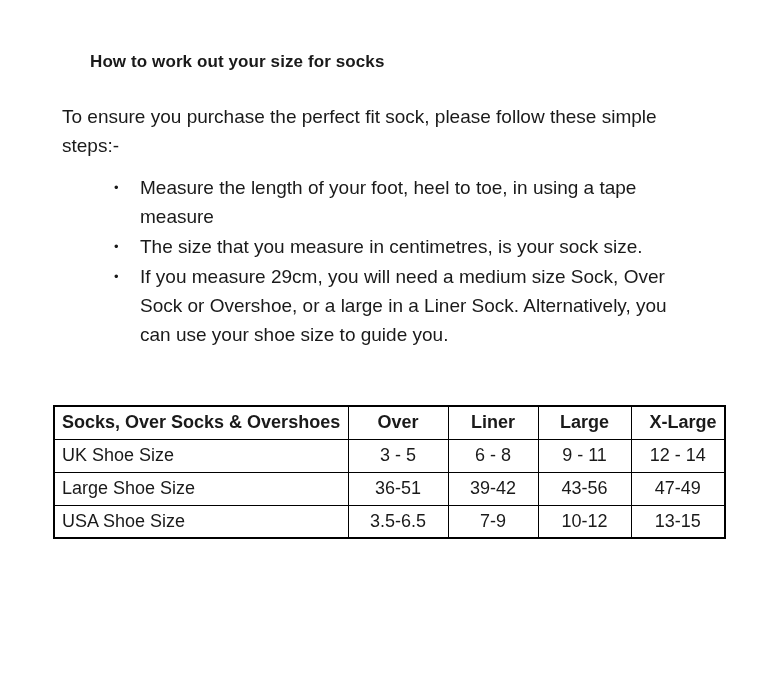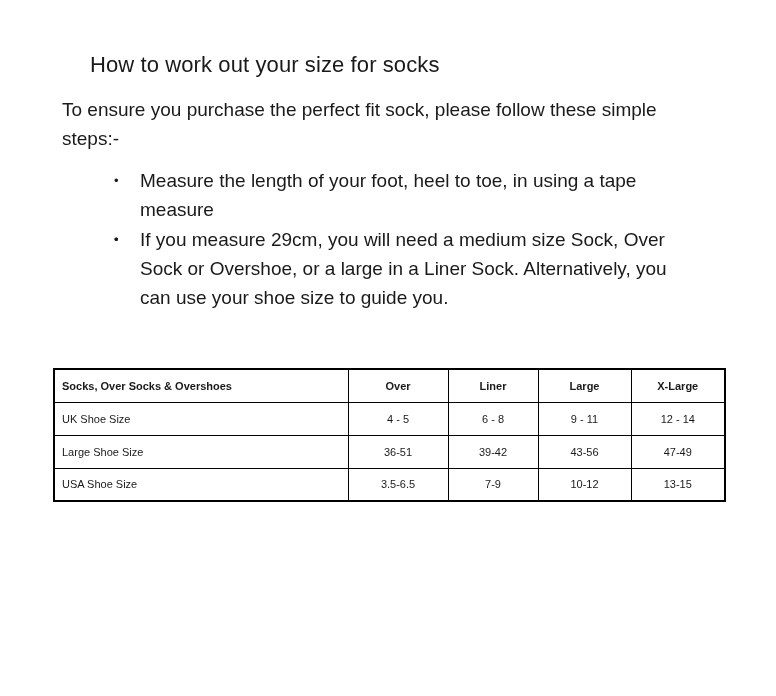--- a/index.html
+++ b/index.html
@@ -11,24 +11,24 @@
     color: #1a1a1a;
     position: relative;
     overflow: hidden;
   }
   .doc {
     width: 776px;
     height: 696px;
     padding-top: 52px;
   }
   .doc-heading {
-    font-size: 22px;
-    font-weight: normal;
+    font-size: 17px;
+    font-weight: bold;
     margin-left: 90px;
-    margin-bottom: 17px;
+    margin-bottom: 30px;
     letter-spacing: 0.1px;
   }
   .doc-intro {
     font-size: 19px;
     line-height: 29px;
     margin-left: 62px;
     margin-right: 70px;
     margin-bottom: 13px;
   }
   .doc-bullets {
@@ -57,21 +57,21 @@
     width: 671px;
     border: 2px solid #000000;
   }
   .size-table col.c0 { width: 294px; }
   .size-table col.c1 { width: 100px; }
   .size-table col.c2 { width: 90px; }
   .size-table col.c3 { width: 93px; }
   .size-table col.c4 { width: 94px; }
   .size-table th, .size-table td {
     border: 1px solid #000000;
-    font-size: 11px;
+    font-size: 18px;
     height: 33px;
     padding: 2px 18px;
     text-align: center;
     vertical-align: middle;
     white-space: nowrap;
     overflow: hidden;
   }
   .size-table th { font-weight: bold; }
   .size-table th.row-head, .size-table td.row-head {
     text-align: left;
@@ -87,20 +87,21 @@
 
   <p class="doc-intro">To ensure you purchase the perfect fit sock, please follow these simple steps:-</p>
 
   <ul class="doc-bullets">
     <li>
       <span class="bullet-dot">•</span>
       <span>Measure the length of your foot, heel to toe, in using a tape measure</span>
     </li>
     <li>
       <span class="bullet-dot">•</span>
+      <span>The size that you measure in centimetres, is your sock size.</span>
     </li>
     <li>
       <span class="bullet-dot">•</span>
       <span>If you measure 29cm, you will need a medium size Sock, Over Sock or Overshoe, or a large in a Liner Sock. Alternatively, you can use your shoe size to guide you.</span>
     </li>
   </ul>
 
   <table class="size-table">
     <colgroup>
       <col class="c0">
@@ -114,21 +115,21 @@
         <th class="row-head">Socks, Over Socks &amp; Overshoes</th>
         <th>Over</th>
         <th>Liner</th>
         <th>Large</th>
         <th>X-Large</th>
       </tr>
     </thead>
     <tbody>
       <tr>
         <td class="row-head">UK Shoe Size</td>
-        <td>4 - 5</td>
+        <td>3 - 5</td>
         <td>6 - 8</td>
         <td>9 - 11</td>
         <td>12 - 14</td>
       </tr>
       <tr>
         <td class="row-head">Large Shoe Size</td>
         <td>36-51</td>
         <td>39-42</td>
         <td>43-56</td>
         <td>47-49</td>

